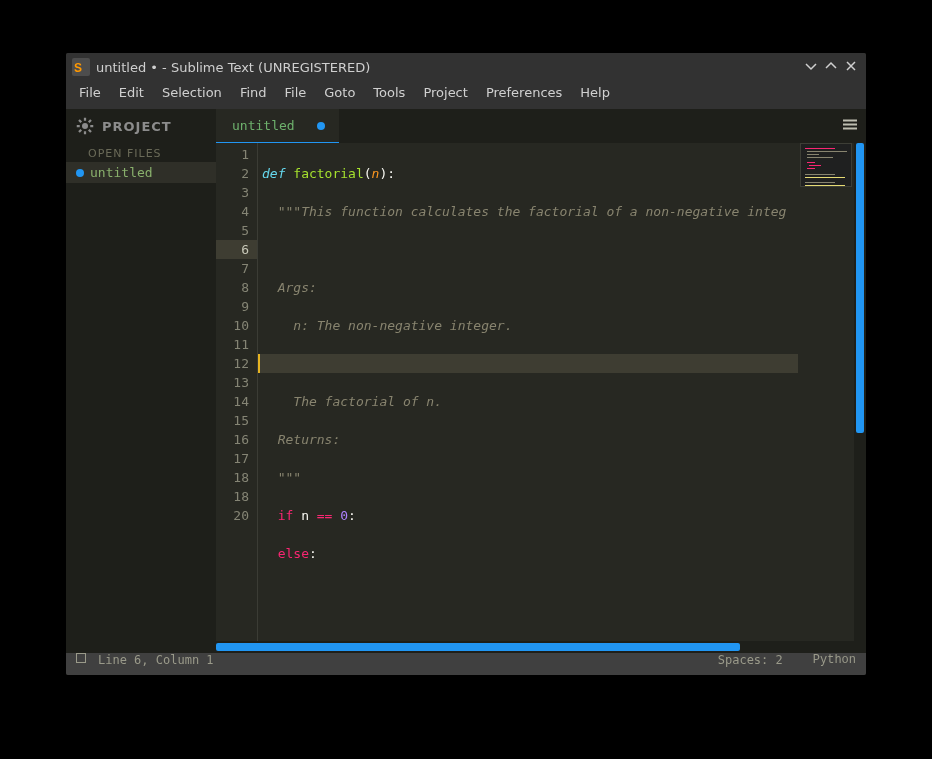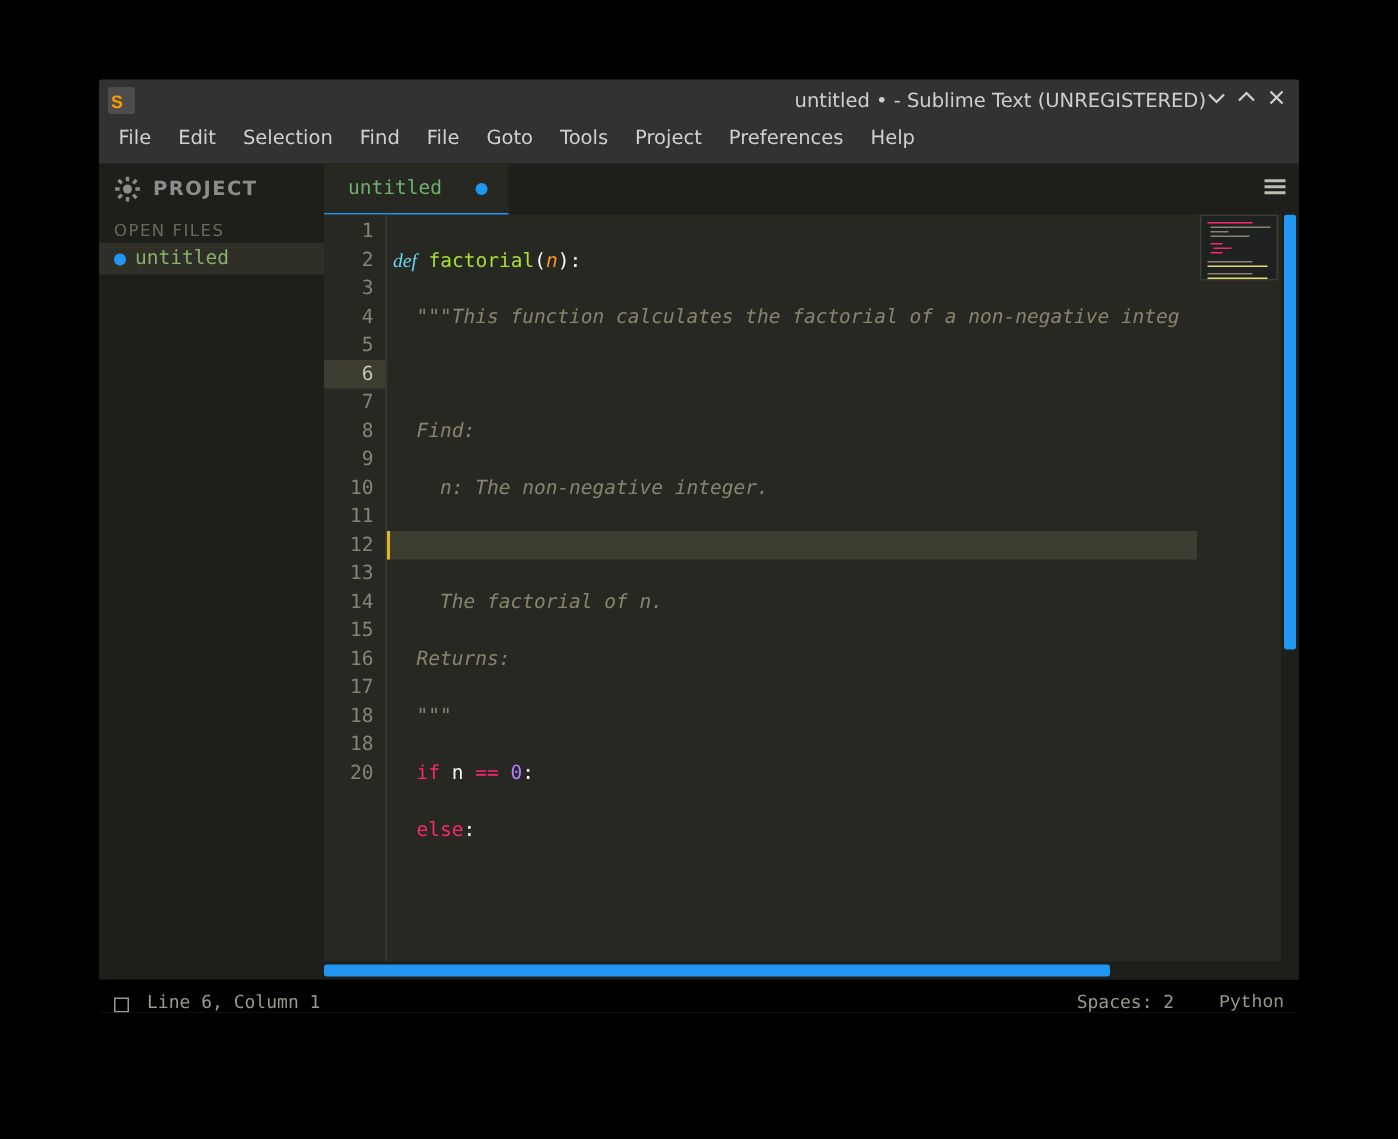--- a/index.html
+++ b/index.html
@@ -23,21 +23,21 @@
   }
   .titlebar .appicon {
     width: 18px; height: 18px;
     margin: 0 6px;
     background: #4d4d4d;
     border-radius: 2px;
     display: flex; align-items: flex-end; justify-content: flex-start;
     padding: 2px;
   }
   .titlebar .appicon span { color: #ff9800; font-weight: bold; font-size: 12px; line-height: 1; font-family: sans-serif;}
-  .titlebar .title { flex: 1; text-align: right; }
+  .titlebar .title { flex: 1; text-align: left; }
   .titlebar .wincontrols { display: flex; gap: 6px; padding-right: 8px; }
   .titlebar .wincontrols svg { width: 14px; height: 14px; }
   .menubar {
     height: 28px;
     background: #323232;
     color: #d0d0d0;
     display: flex; align-items: flex-start;
     font-size: 13px;
     padding: 0 4px;
     gap: 0;
@@ -63,20 +63,21 @@
     font-weight: bold;
     letter-spacing: 1px;
     font-size: 13px;
   }
   .sidebar .projectheader svg { width: 18px; height: 18px; }
   .sidebar .sectionlabel {
     padding: 4px 10px 2px;
     font-size: 11px;
     color: #6a6a58;
     letter-spacing: 1px;
+    margin-left: 12px;
   }
   .sidebar .openfile {
     display: flex; align-items: center; gap: 6px;
     padding: 3px 10px;
     background: #2f2f28;
     color: #89b06c;
     font-family: "DejaVu Sans Mono", monospace;
     font-size: 13px;
   }
   .sidebar .openfile .dot {
@@ -138,21 +139,21 @@
     position: relative;
     white-space: pre;
     overflow: hidden;
   }
   .code .row { height: 19px; padding-left: 4px; position: relative;}
   .code .row.current { background: #3e3d32; }
   .code .row.current::before {
     content:""; position:absolute; left:0; top:0; bottom:0; width:2px; background:#e6b422;
   }
   .kwr { color:#f92672; }
-  .def { color:#66d9ef; font-style: italic; font-family: Liberation Serif, serif;}
+  .def { color:#66d9ef; font-style: italic;}
   .fn { color:#a6e22e; }
   .param { color:#fd971f; font-style: italic;}
   .op { color:#f92672; }
   .num { color:#ae81ff; }
   .com { color:#88846f; font-style: italic;}
   .paren { color:#f8f8f2;}
   .ident { color:#f8f8f2;}
   .minimap {
     width: 56px;
     background: #272822;
@@ -165,25 +166,25 @@
     left: 2px; right: 2px;
   }
   .minimap .mmline { position:absolute; height:1px; }
   .vscroll { width: 12px; background: #1e1f1a; position: relative; }
   .vscroll .thumb { position: absolute; left: 2px; right: 2px; background: #2196f3; border-radius: 2px; }
   .hscroll { height: 12px; background: #1e1f1a; position: relative; display: flex; }
   .hscroll .track { flex:1; position: relative; }
   .hscroll .thumb { position: absolute; top: 2px; bottom: 2px; background: #2196f3; border-radius: 2px; }
   .statusbar {
     height: 22px;
-    background: #000000;
+    background: #404040;
     color: #9a9a8a;
     font-family: "DejaVu Sans Mono", monospace;
     font-size: 12px;
-    display: flex; align-items: flex-end;
+    display: flex; align-items: flex-start;
     padding: 0 10px;
     gap: 12px;
   }
   .statusbar .panelicon { width: 10px; height: 10px; border: 1px solid #9a9a8a; }
   .statusbar .spacer { flex:1; }
 </style>
 </head>
 <body>
 
 <div class="window">
@@ -286,21 +287,21 @@
           <div class="ln">17</div>
           <div class="ln">18</div>
           <div class="ln">18</div>
           <div class="ln">20</div>
         </div>
 
         <div class="code">
 <div class="row"><span class="def">def</span> <span class="fn">factorial</span><span class="paren">(</span><span class="param">n</span><span class="paren">):</span></div>
 <div class="row"><span class="com">  </span><span class="com">"""This function calculates the factorial of a non-negative integ</span></div>
 <div class="row"></div>
-<div class="row"><span class="com">  </span><span class="com">Find:</span></div>
+<div class="row"><span class="com">  </span><span class="com">Args:</span></div>
 <div class="row"><span class="com">    </span><span class="com">n: The non-negative integer.</span></div>
 <div class="row current"></div>
 <div class="row"><span class="com">    </span><span class="com">The factorial of n.</span></div>
 <div class="row"><span class="com">  </span><span class="com">Returns:</span></div>
 <div class="row"><span class="com">  </span><span class="com">"""</span></div>
 <div class="row"><span>  </span><span class="kwr">if</span><span> </span><span class="ident">n</span><span> </span><span class="op">==</span><span> </span><span class="num">0</span><span class="paren">:</span></div>
 <div class="row"><span>  </span><span class="kwr">else</span><span class="paren">:</span></div>
 
 
 

